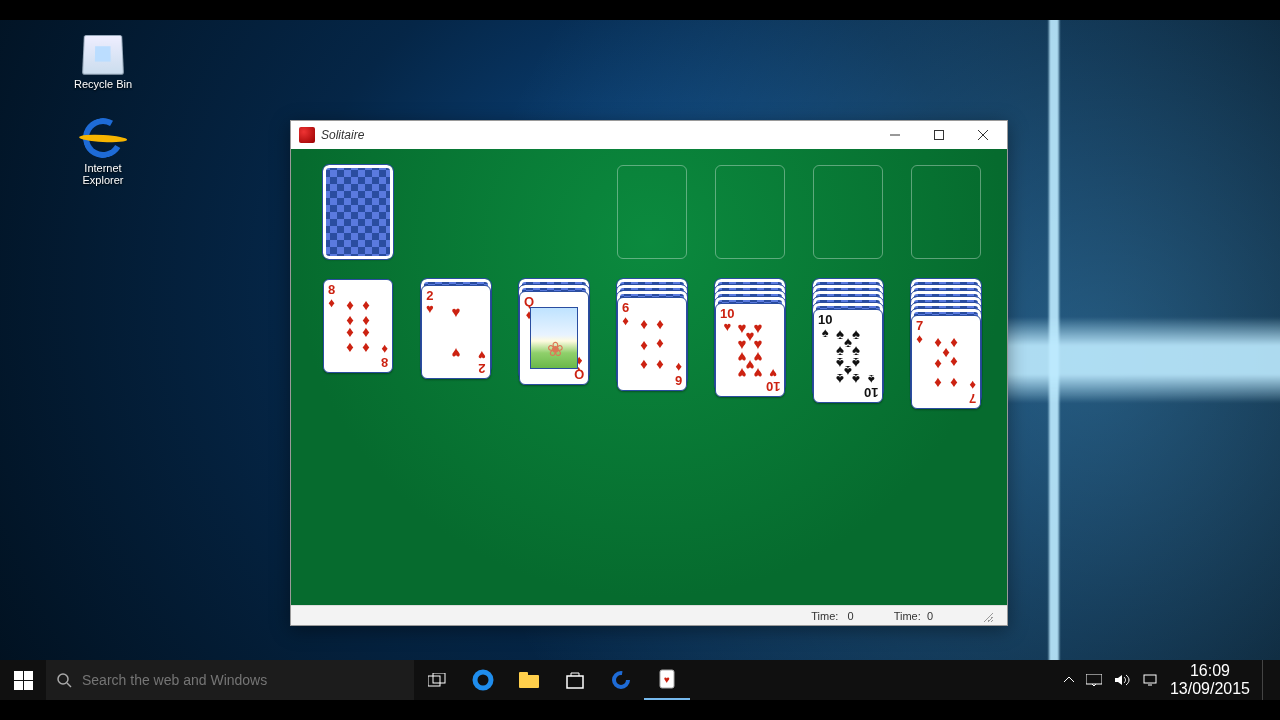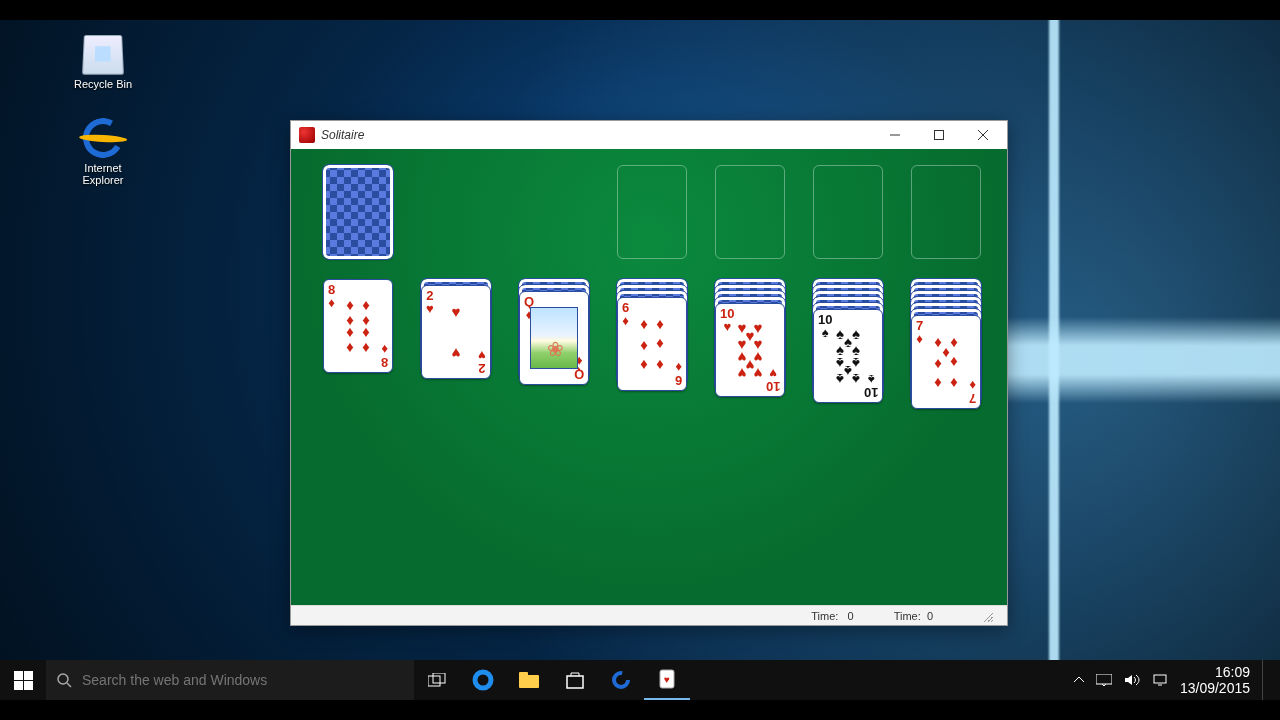--- a/index.html
+++ b/index.html
@@ -72,21 +72,21 @@
   #start { width:46px; height:40px; display:flex; align-items:center; justify-content:center; }
   .winlogo { display:grid; grid-template:repeat(2,9px)/repeat(2,9px); gap:1px; }
   .winlogo div { background:#fff; }
   #search { width:368px; height:40px; background:#1c1c1c; display:flex; align-items:center; }
   #search svg { margin:0 10px; }
   #search input { flex:1; background:transparent; border:0; outline:0; color:#e5e5e5; font-size:14px; }
   #taskview { width:46px; display:flex; align-items:center; justify-content:center; }
   .ticon { width:46px; height:40px; display:flex; align-items:center; justify-content:center; }
   .ticon.active { border-bottom:2px solid #76b9ed; }
   #tray { margin-left:auto; display:flex; align-items:center; gap:12px; padding:0 10px; font-size:11px; }
-  #tray .clock { text-align:right; line-height:1.15; font-size:14px; }
+  #tray .clock { text-align:center; line-height:1.15; font-size:16px; }
   #exp { width:8px; height:40px; border-left:1px solid #444; }
 
   
   .ico-edge circle{fill:none;stroke:#1f8ded;stroke-width:5}
   .ico-folder rect{fill:#ffcf4b}
   .ico-store rect{fill:#fff;stroke:#fff;stroke-width:1.5;fill:none}
 </style>
 </head>
 <body>
 

